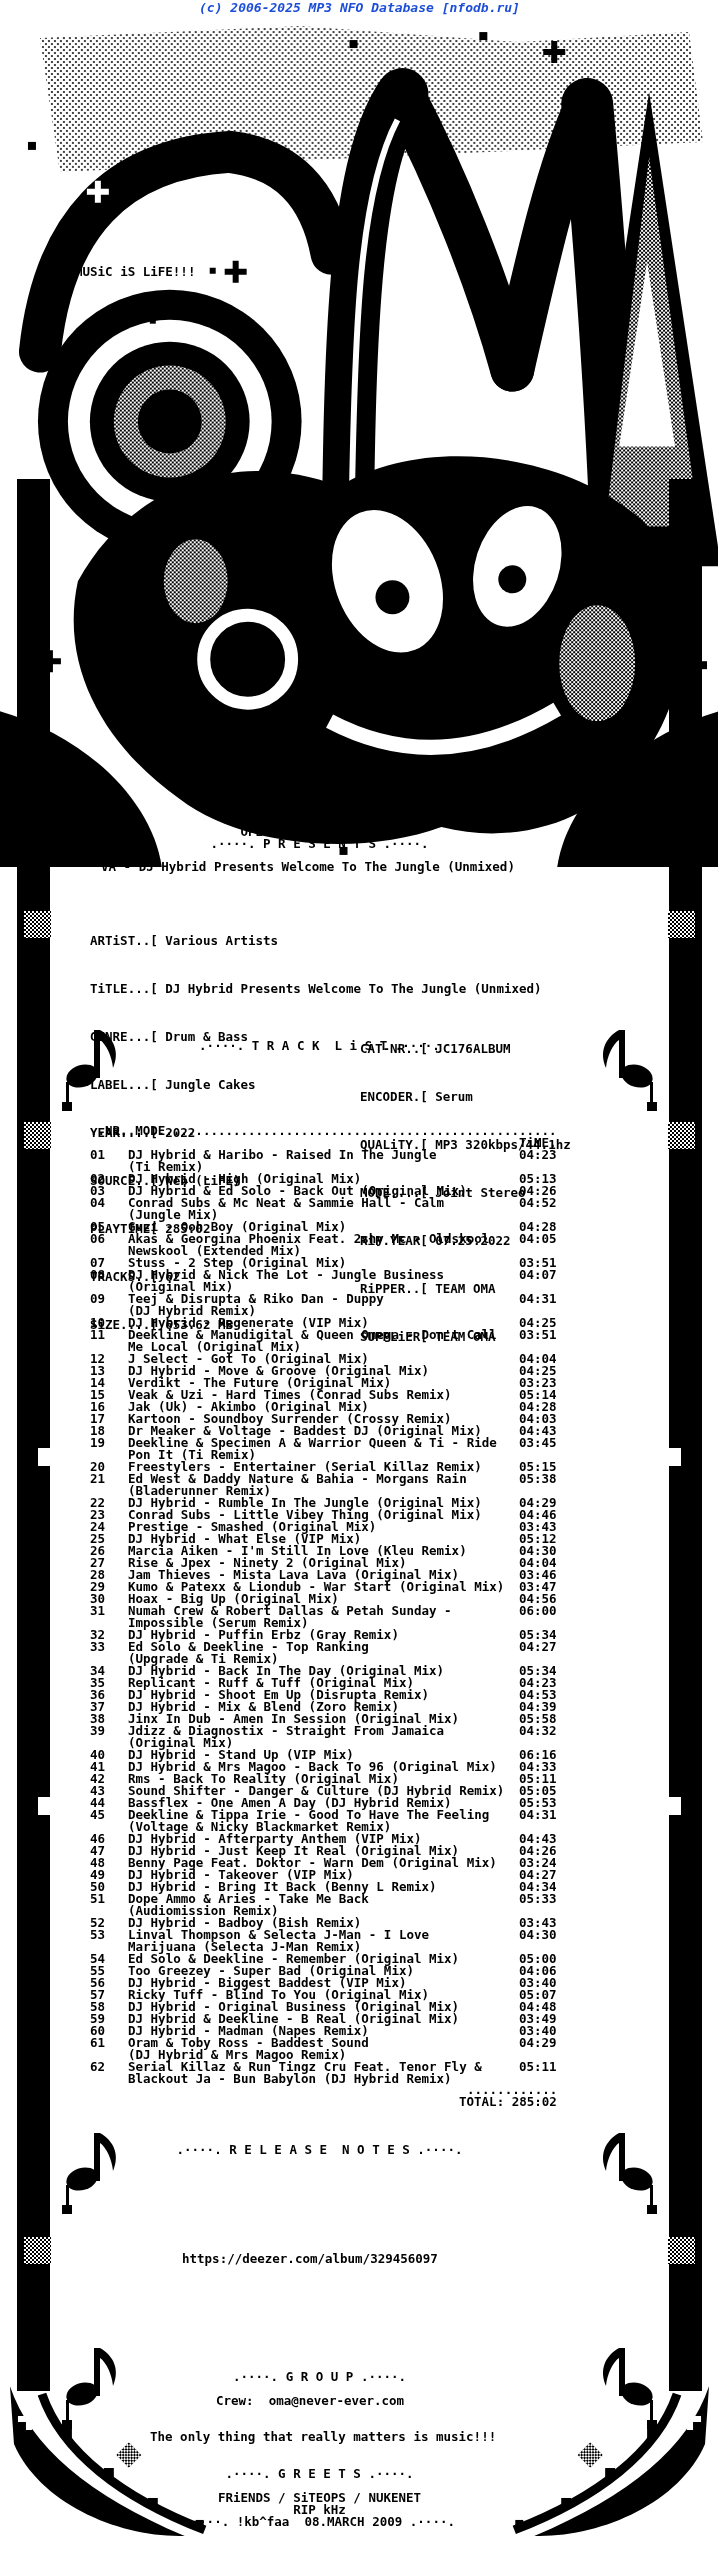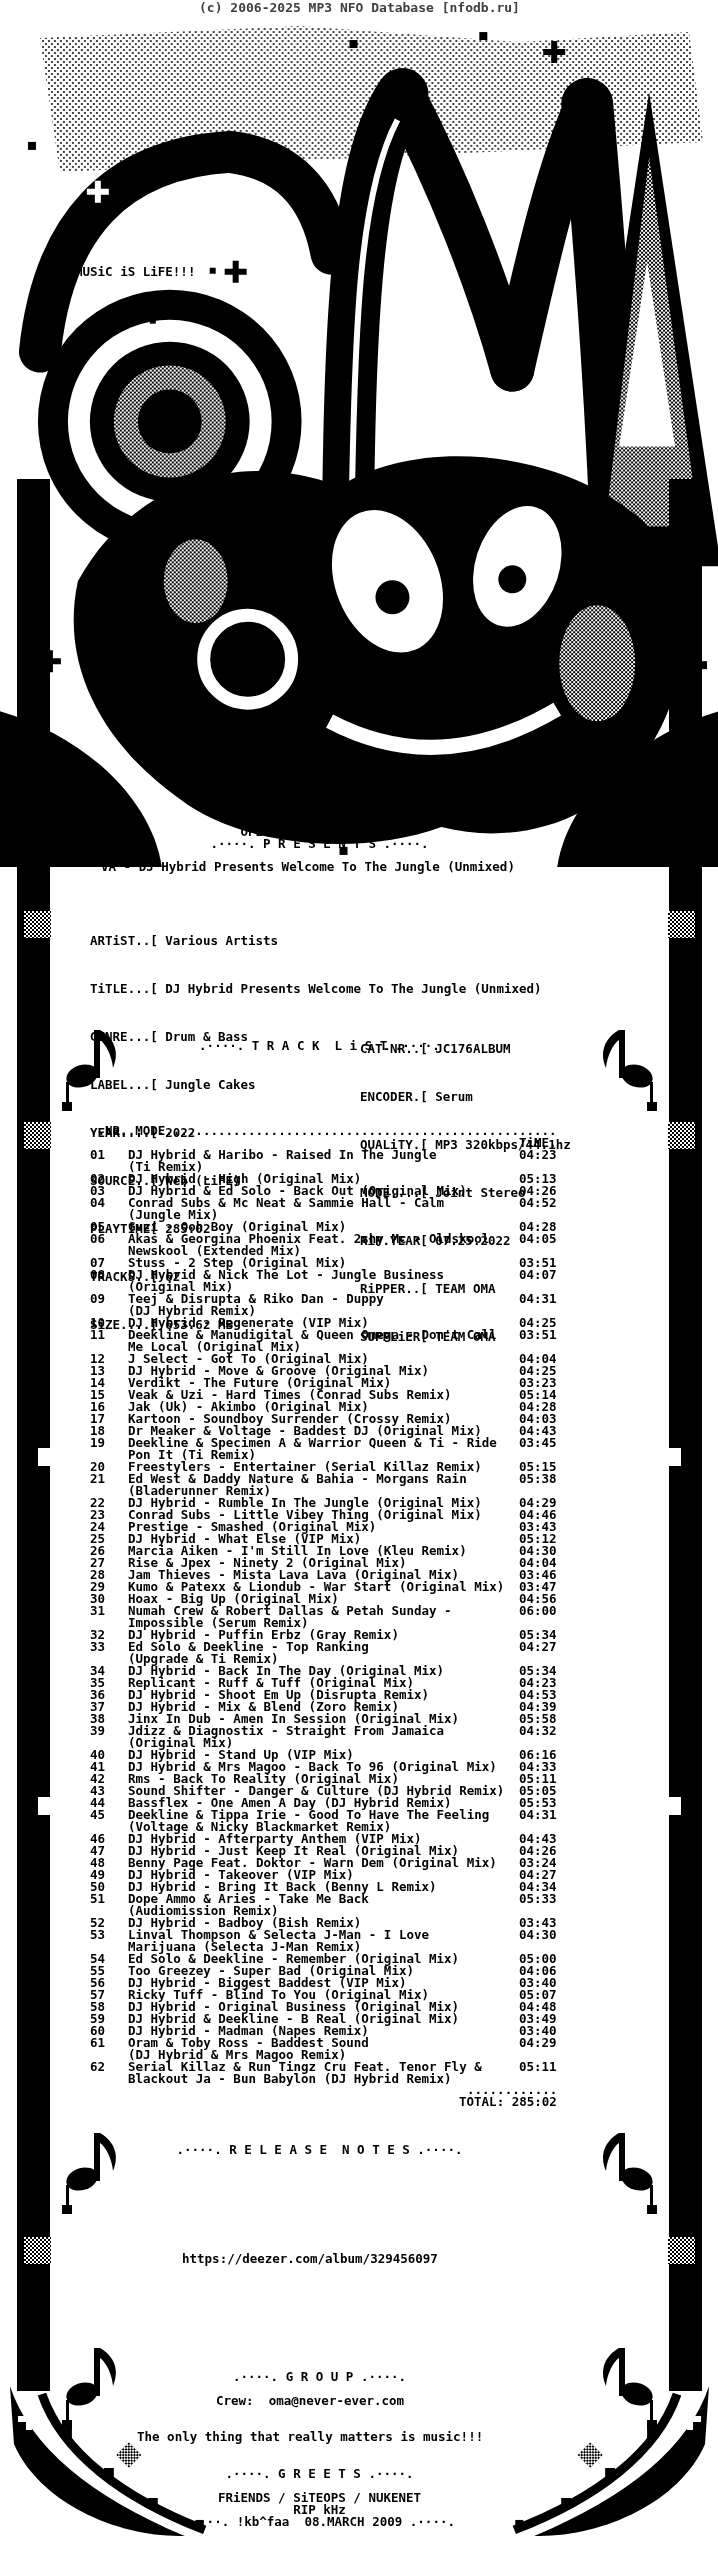--- a/index.html
+++ b/index.html
@@ -36,21 +36,21 @@
     background-size:4px 4px;
   }
   .notch{position:absolute;width:12px;height:18px;background:#fff}
 </style>
 </head>
 <body style="background: rgb(255, 255, 255); color: rgb(0, 0, 0);">
 
 
 
 
-<div class="abs red" style="top: 2px; color: #404040;">(c) 2006-2025 MP3 NFO Database [nfodb.ru]</div>
+<div class="abs red" style="top: 2px; color: #1d4ed8; font-style: italic;">(c) 2006-2025 MP3 NFO Database [nfodb.ru]</div>
 
 
 <svg class="abs" style="left:0;top:22px" width="719" height="845" viewBox="0 0 720 846" aria-label="OMA">
   <defs>
     <pattern id="d1" width="4" height="4" patternUnits="userSpaceOnUse">
       <rect width="4" height="4" fill="#fff"></rect>
         <rect width="2" height="2"></rect>
         <rect x="2" y="2" width="2" height="2"></rect>
     </pattern>
     <pattern id="d2" width="6" height="6" patternUnits="userSpaceOnUse">
@@ -261,21 +261,21 @@
 <div class="abs" id="total-dots">............</div>
 <div class="abs" id="total-line"><span>TOTAL:</span><span> </span><span>285:02</span></div>
 
 
 <div class="abs hdr" style="top:2144px">.····. R E L E A S E  N O T E S .····.</div>
 <div class="abs" style="left:182px;top:2253px">https://deezer.com/album/329456097</div>
 
 
 <div class="abs hdr" style="top:2371px">.····. G R O U P .····.</div>
 <div class="abs" style="left:216px;top:2395px">Crew:  oma@never-ever.com</div>
-<div class="abs" style="left:137px;top:2431px">The only thing that really matters is music!!!</div>
+<div class="abs" style="left:150px;top:2431px">The only thing that really matters is music!!!</div>
 
 
 <div class="abs hdr" style="top:2468px">.····. G R E E T S .····.</div>
 <div class="abs hdr" style="top:2492px">FRiENDS / SiTEOPS / NUKENET</div>
 <div class="abs hdr" style="top:2504px">RIP kHz</div>
 <div class="abs hdr" style="top:2516px">.····. !kb^faa  08.MARCH 2009 .····.</div>
 
 
 <svg class="abs" style="left:0;top:2386px" width="719" height="190" viewBox="0 0 720 190">
   <defs>

